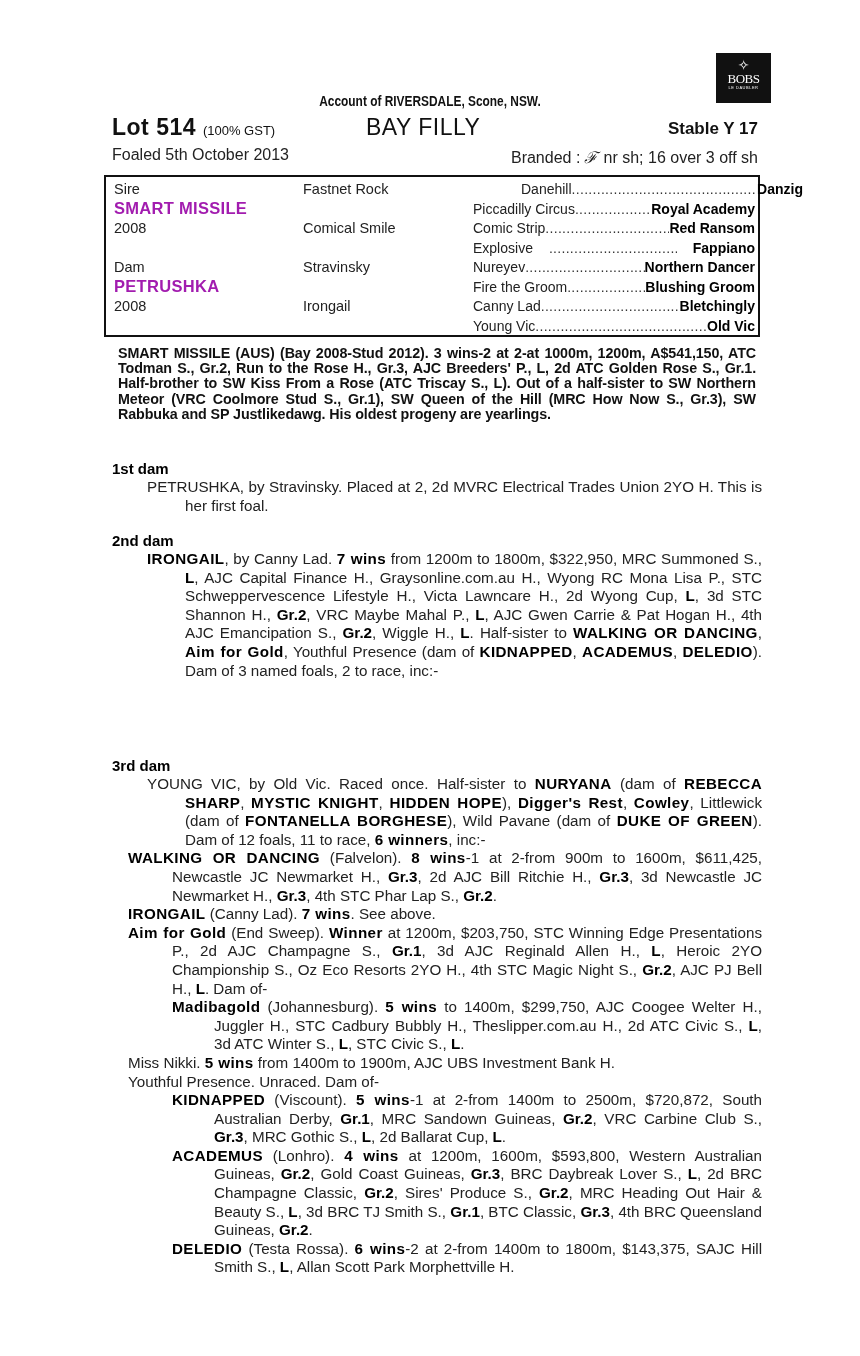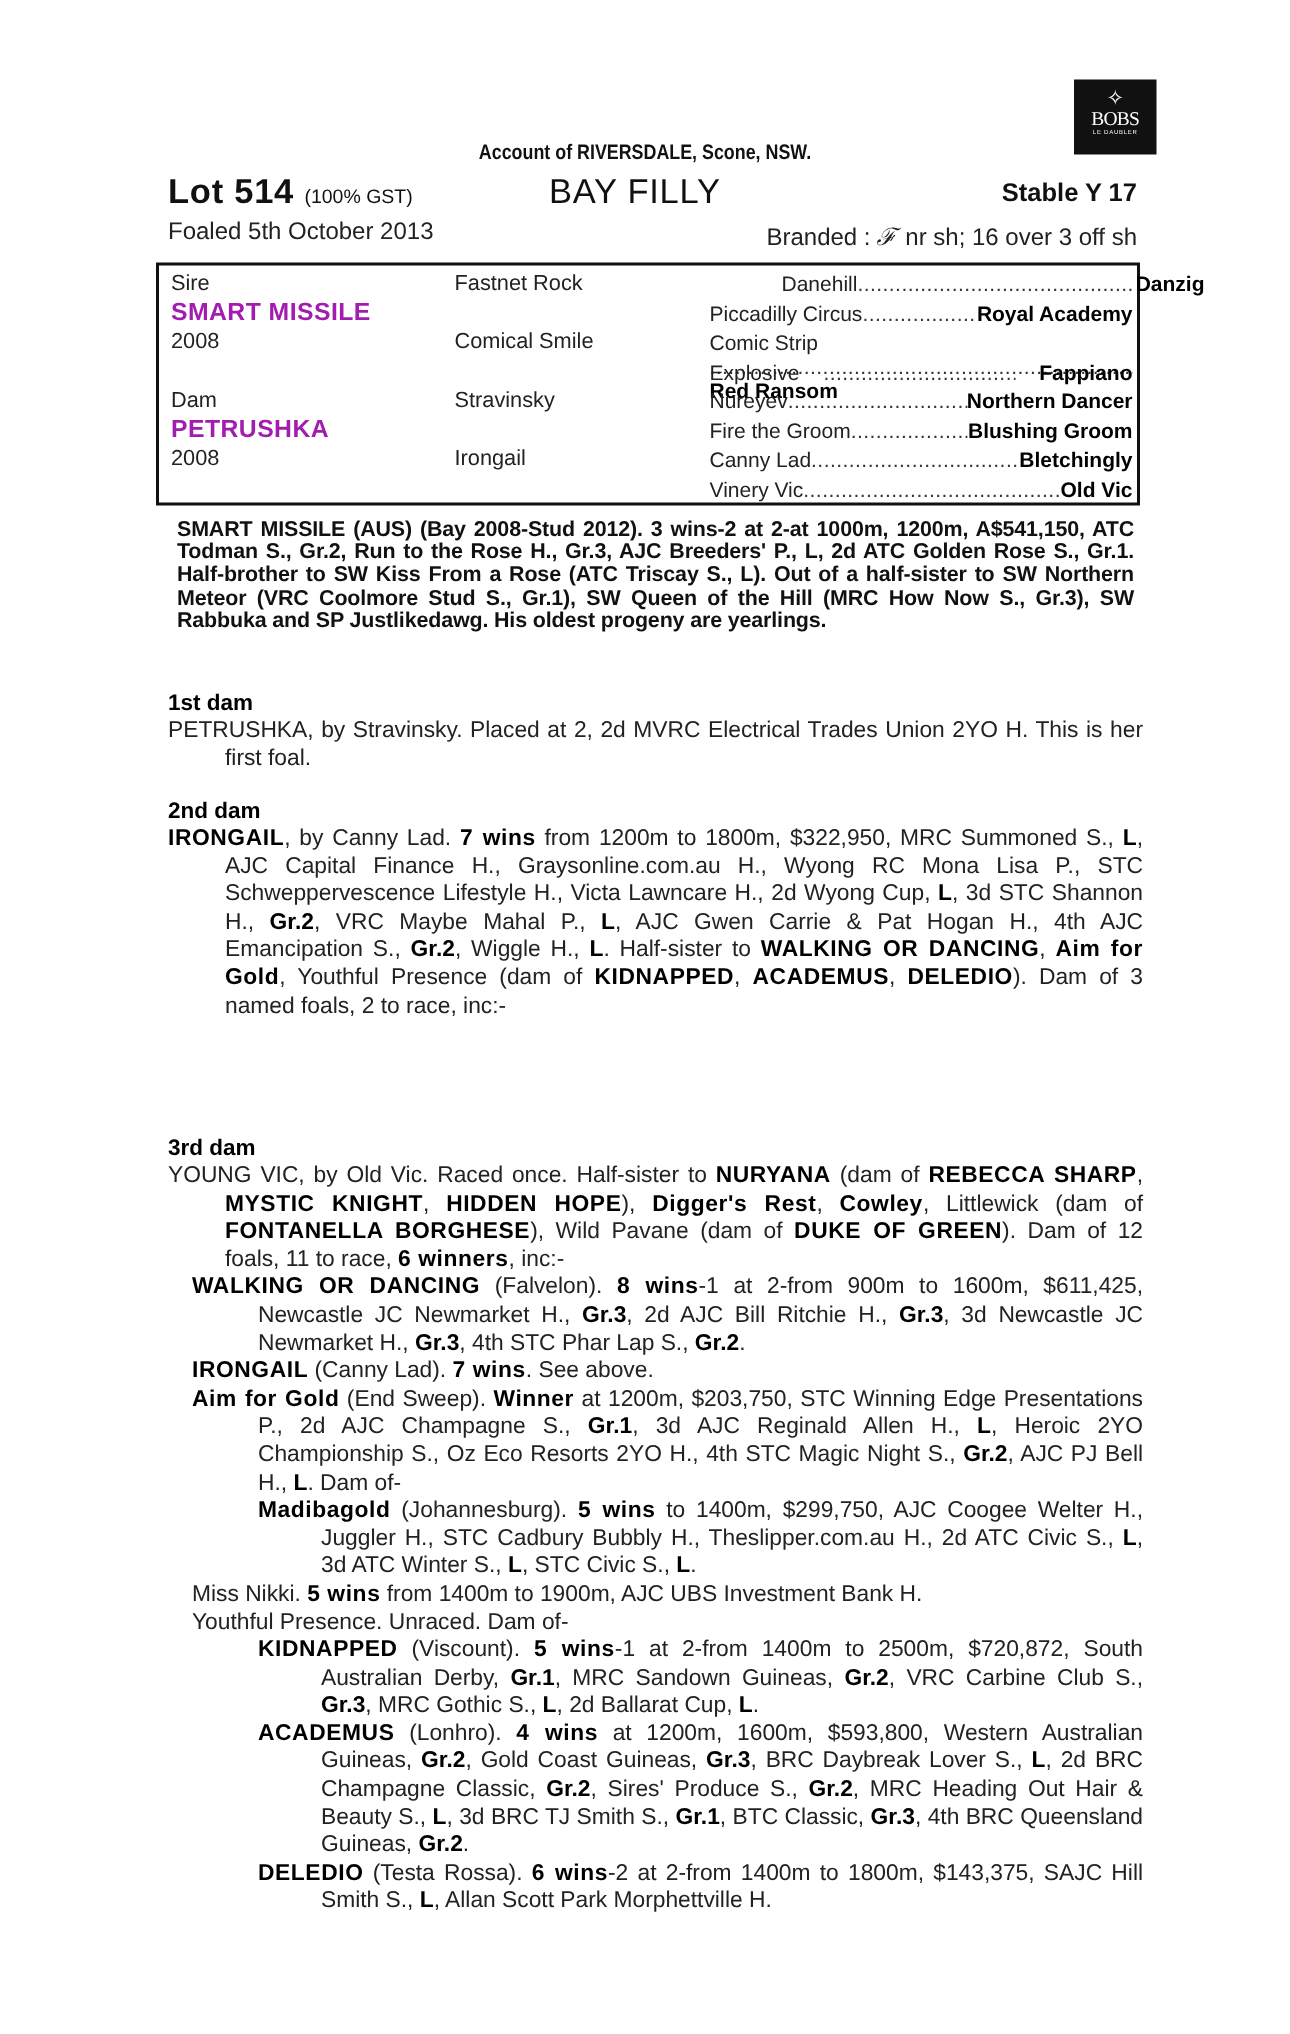--- a/index.html
+++ b/index.html
@@ -21,21 +21,21 @@
   .pcell { position:absolute; white-space:nowrap; }
   .pname { font-weight:bold; font-size:16.5px; color:#a21caf; letter-spacing:0.3px; }
   .gp { position:absolute; left:367px; width:282px; display:flex; white-space:nowrap; font-size:14px; }
   .gp .a { flex:0 0 auto; }
   .gp .dots { flex:1 1 auto; overflow:hidden; color:#333; }
   .gp .dots::after { content:"........................................................................................................"; letter-spacing:0.3px; }
   .gp .b { flex:0 0 auto; }
   .sirebio { position:absolute; left:118px; top:346px; width:638px; font-weight:bold; font-size:14.3px; line-height:15.2px; text-align:justify; letter-spacing:-0.1px; }
   .section { position:absolute; left:112px; width:650px; font-size:15.2px; line-height:18.6px; color:#222; }
   .section h3 { margin:0; font-size:15px; font-weight:bold; color:#000; line-height:18px; }
-  .para { text-align:justify; }
+  .para { text-align:justify;margin-left:35px; }
   .ind1 { padding-left:38px; text-indent:-38px; }
   .ind2 { margin-left:16px; padding-left:44px; text-indent:-44px; }
   .ind3 { margin-left:60px; padding-left:42px; text-indent:-42px; }
   .b { font-weight:bold; color:#000; }
   .bw { font-weight:bold; color:#000; letter-spacing:0.4px; }
 </style>
 </head>
 <body>
 
 <div class="logo">
@@ -71,21 +71,21 @@
   <div class="gp" style="top:4px;margin-left:48px;">
       <span class="a">Danehill</span>
       <span class="dots"></span>
       <span class="b">Danzig</span>
     </div>
   <div class="gp" style="top:23.5px;">
       <span class="a">Piccadilly Circus</span>
       <span class="dots"></span>
       <span class="b">Royal Academy</span>
     </div>
-  <div class="gp" style="top:43px;flex-direction:column;">
+  <div class="gp" style="top:43px;">
       <span class="a">Comic Strip</span>
       <span class="dots"></span>
       <span class="b">Red Ransom</span>
     </div>
   <div class="gp" style="top:62.5px;gap:16px;">
       <span class="a">Explosive</span>
       <span class="dots"></span>
       <span class="b">Fappiano</span>
     </div>
   <div class="gp" style="top:82px;">
@@ -97,21 +97,21 @@
       <span class="a">Fire the Groom</span>
       <span class="dots"></span>
       <span class="b">Blushing Groom</span>
     </div>
   <div class="gp" style="top:121px;">
       <span class="a">Canny Lad</span>
       <span class="dots"></span>
       <span class="b">Bletchingly</span>
     </div>
   <div class="gp" style="top:140.5px;">
-      <span class="a">Vinery Vic</span>
+      <span class="a">Young Vic</span>
       <span class="dots"></span>
       <span class="b">Old Vic</span>
     </div>
 </div>
 
 <div class="sirebio">SMART MISSILE (AUS) (Bay 2008-Stud 2012). 3 wins-2 at 2-at 1000m, 1200m, A$541,150, ATC Todman S., Gr.2, Run to the Rose H., Gr.3, AJC Breeders' P., L, 2d ATC Golden Rose S., Gr.1. Half-brother to SW Kiss From a Rose (ATC Triscay S., L). Out of a half-sister to SW Northern Meteor (VRC Coolmore Stud S., Gr.1), SW Queen of the Hill (MRC How Now S., Gr.3), SW Rabbuka and SP Justlikedawg. His oldest progeny are yearlings.</div>
 
 <div class="section" style="top:460px;">
   <h3>1st dam</h3>
   <div class="para ind1">PETRUSHKA, by Stravinsky. Placed at 2, 2d MVRC Electrical Trades Union 2YO H. This is her first foal.</div>

